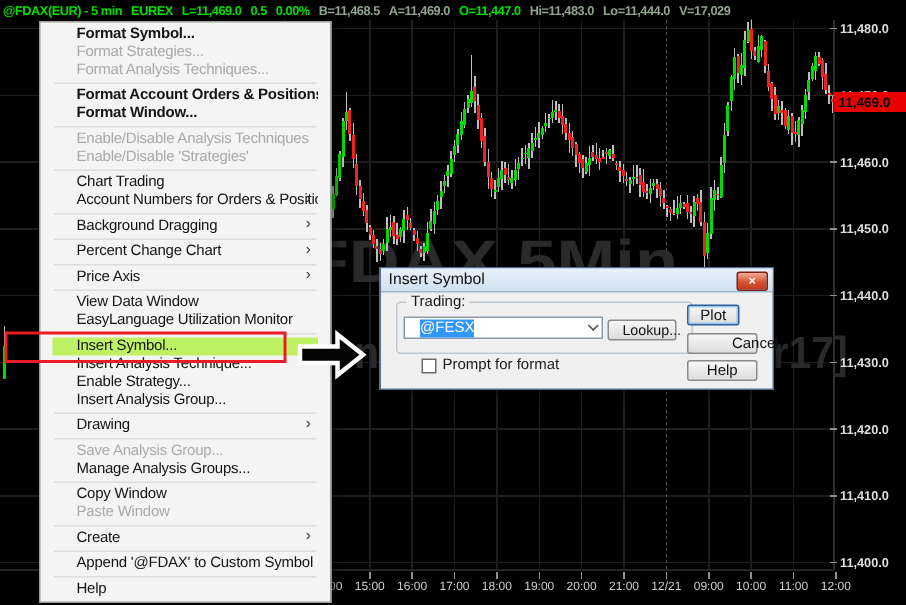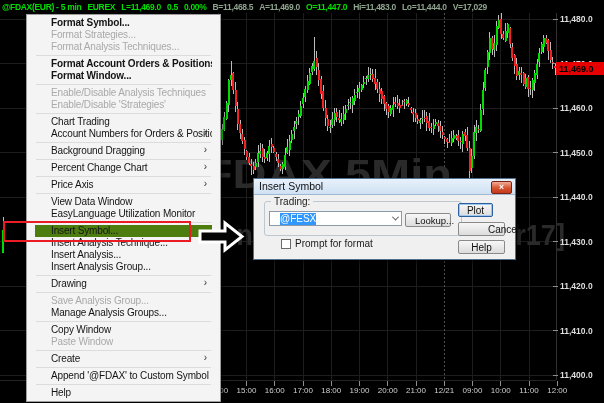--- a/index.html
+++ b/index.html
@@ -11,21 +11,21 @@
   #titlebar span{font-size:8.5px;font-weight:bold;letter-spacing:-0.3px;}
   
   #chart-svg{position:absolute;left:0;top:0;z-index:1;}
   
   .menu{position:absolute;left:26px;top:14px;width:177px;background:#f4f4f4;
         border:1px solid #9d9d9d;padding:2px 8px;z-index:10;box-shadow:2px 2px 5px rgba(0,0,0,.55);}
   .menu-item{position:relative;height:12px;line-height:12px;padding:0 14px 0 16px;
              font-size:10px;letter-spacing:-0.15px;color:#141414;white-space:nowrap;overflow:hidden;}
   .menu-item.bold{font-weight:bold;}
   .menu-item.disabled{color:#a9a9a9;}
-  .menu-item.highlighted{background:#4d7c0f;}
+  .menu-item.highlighted{background:#bef264;}
   .menu-item .sub{position:absolute;right:5px;top:-1px;font-size:10px;color:#333;}
   .menu-sep{height:1px;background:#dcdcdc;margin:2px 1px;}
   
   #red-box{position:absolute;left:3px;top:221px;width:184px;height:17px;
            border:2px solid #ec1c24;z-index:11;}
   #big-arrow{position:absolute;left:195px;top:220px;z-index:12;}
   
   .dialog{position:absolute;left:253px;top:178px;width:261px;height:80px;background:#f0f0f0;
           border:1px solid #51708f;z-index:13;box-shadow:2px 3px 6px rgba(0,0,0,.55);font-size:10px;}
   .dlg-title{position:relative;height:15px;background:linear-gradient(#e8f1fb,#cfe1f2);
@@ -502,21 +502,21 @@
     <div class="menu-sep"></div>
     <div class="menu-item">Percent Change Chart<span class="sub">›</span></div>
     <div class="menu-sep"></div>
     <div class="menu-item">Price Axis<span class="sub">›</span></div>
     <div class="menu-sep"></div>
     <div class="menu-item">View Data Window</div>
     <div class="menu-item">EasyLanguage Utilization Monitor</div>
     <div class="menu-sep"></div>
     <div class="menu-item highlighted">Insert Symbol...</div>
     <div class="menu-item">Insert Analysis Technique...</div>
-    <div class="menu-item">Insert Analysis...</div>
+    <div class="menu-item">Enable Strategy...</div>
     <div class="menu-item">Insert Analysis Group...</div>
     <div class="menu-sep"></div>
     <div class="menu-item">Drawing<span class="sub">›</span></div>
     <div class="menu-sep"></div>
     <div class="menu-item disabled">Save Analysis Group...</div>
     <div class="menu-item">Manage Analysis Groups...</div>
     <div class="menu-sep"></div>
     <div class="menu-item">Copy Window</div>
     <div class="menu-item disabled">Paste Window</div>
     <div class="menu-sep"></div>

